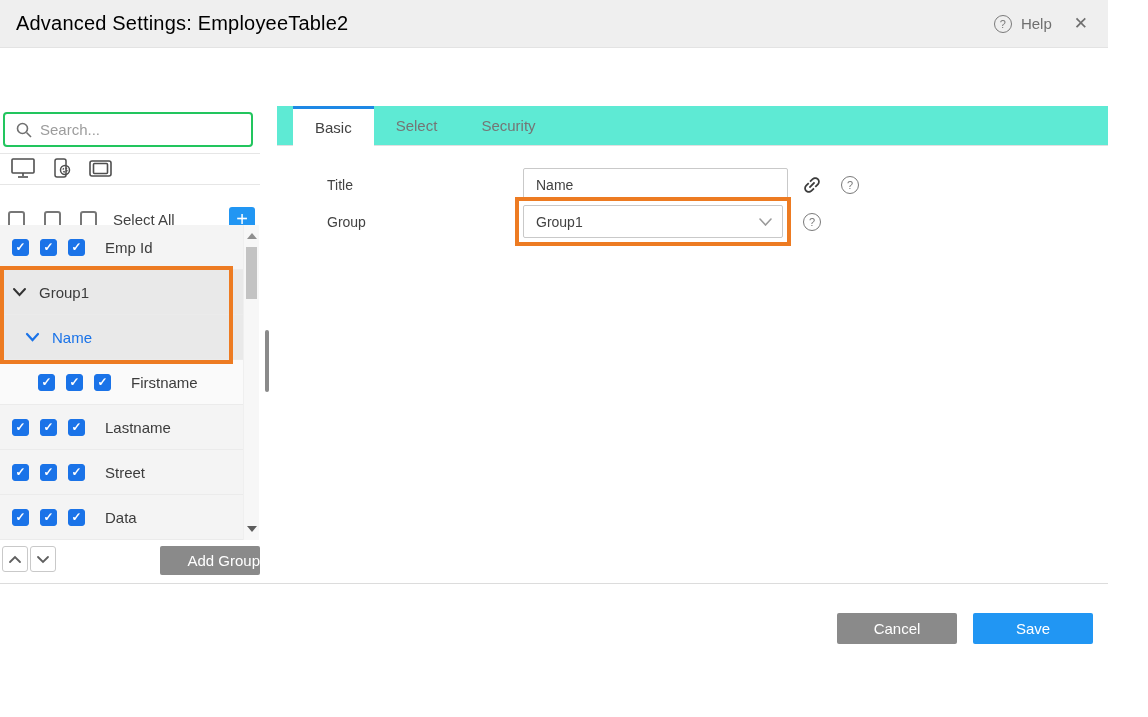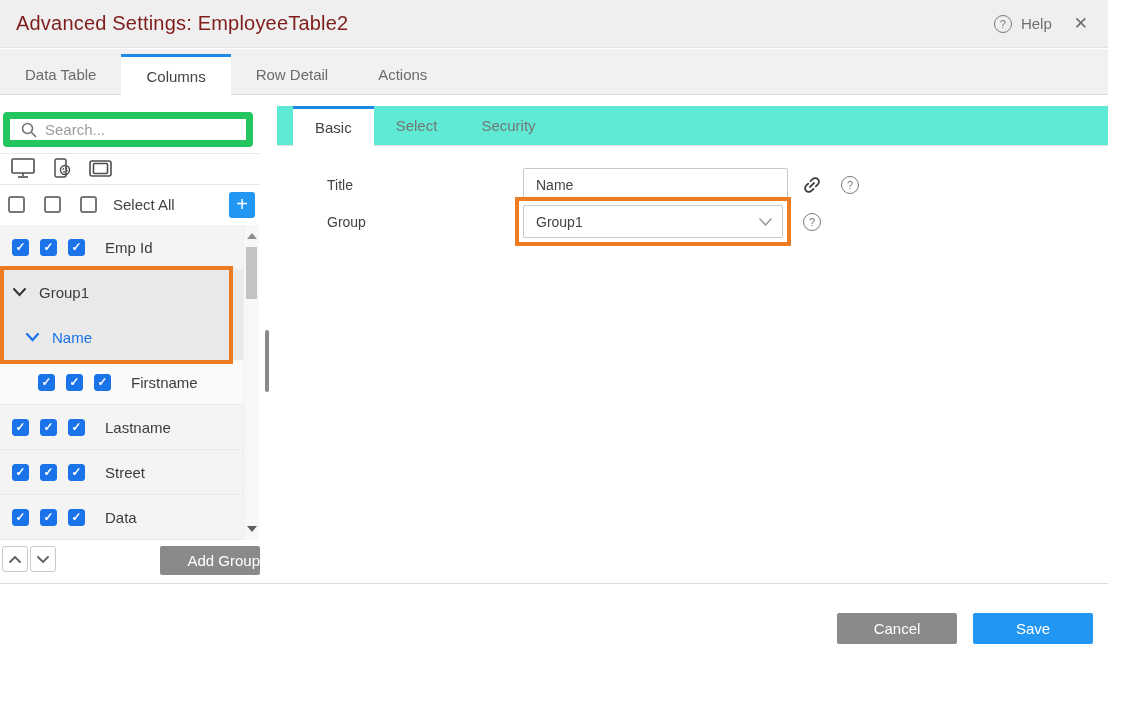--- a/index.html
+++ b/index.html
@@ -3,46 +3,46 @@
 <meta charset="utf-8">
 <style>
   * { box-sizing: border-box; margin: 0; padding: 0; }
   html,body { width:1148px; height:717px; background:#fff; overflow:hidden;
     font-family:"Liberation Sans", sans-serif; color:#3d3d3d; }
   .canvas { position:relative; width:1148px; height:717px; background:#fff; }
 
   
   .dlg-header { position:absolute; left:0; top:0; width:1108px; height:48px;
     background:#efefef; border-bottom:1px solid #e3e3e3; display:flex; align-items:center; }
-  .dlg-title { font-size:20px; color:#7f1d1d; margin-left:16px; letter-spacing:.2px; }
+  .dlg-title { font-size:20px; color:#000000; margin-left:16px; letter-spacing:.2px; }
   .hdr-actions { margin-left:auto; display:flex; align-items:center; gap:22px; margin-right:20px; }
   .help-wrap { display:flex; align-items:center; gap:9px; color:#6f6f6f; font-size:15px; cursor:pointer; }
   .q-circle { width:18px; height:18px; border:1.5px solid #7a7a7a; border-radius:50%;
     display:flex; align-items:center; justify-content:center; font-size:11px; color:#7a7a7a; }
   .close-x { font-size:17px; color:#6f6f6f; cursor:pointer; line-height:1; }
 
   
   .main-tabbar { position:absolute; left:0; top:49px; width:1108px; height:46px;
     background:#f1f1f1; border-bottom:1px solid #dcdcdc; display:flex; align-items:flex-end; }
   .main-tab { height:39px; padding:0 25px; display:flex; align-items:center;
     font-size:15px; color:#6b6b6b; cursor:pointer; }
   .main-tab.active { background:#fff; border-top:3px solid #1e88e5; color:#424242;
     margin-bottom:-1px; height:41px; }
 
   
   .sidebar { position:absolute; left:0; top:95px; width:277px; height:489px; background:#fff; }
   .search-box { position:absolute; left:3px; top:17px; width:250px; height:35px;
-    border:7px solid #22c55e; border-radius:4px; background:#fff; display:flex; align-items:center; }
+    border:2px solid #22c55e; border-radius:4px; background:#fff; display:flex; align-items:center; }
   .search-box svg { margin:0 8px 0 11px; flex:0 0 auto; }
   .search-input { border:none; outline:none; flex:1; font-size:15px; color:#424242;
     font-family:"Liberation Sans", sans-serif; background:transparent; min-width:0; }
   .search-input::placeholder { color:#9c9c9c; }
   .sec-line { position:absolute; left:0; width:260px; border-bottom:1px solid #e6e6e6; }
   .device-row { position:absolute; left:10px; top:62px; display:flex; gap:15px; align-items:center; color:#4f4f4f; }
-  .selectall-row { position:absolute; left:0; top:91px; width:260px; height:37px;
+  .selectall-row { position:absolute; left:0; top:106px; width:260px; height:37px;
     display:flex; align-items:center; }
   .cb { width:17px; height:17px; border-radius:3px; flex:0 0 auto; }
   .cb.unchecked { background:#fff; border:2px solid #777; }
   .cb.checked { background:#1a73e8; border:1px solid #1a73e8; color:#fff; font-size:12px;
     font-weight:bold; display:flex; align-items:center; justify-content:center; line-height:1; }
   .selectall-row .cb { margin-left:8px; margin-right:11px; }
   .selectall-label { font-size:15px; color:#424242; margin-left:5px; }
   .plus-btn { position:absolute; right:5px; width:26px; height:26px; background:#2196f3;
     border-radius:3px; color:#fff; font-size:20px; display:flex; align-items:center;
     justify-content:center; cursor:pointer; line-height:1; padding-bottom:2px; }
@@ -125,26 +125,20 @@
     <div class="dlg-title">Advanced Settings: EmployeeTable2</div>
     <div class="hdr-actions">
       <div class="help-wrap">
         <span class="q-circle">?</span>
         <span>Help</span>
       </div>
       <span class="close-x">✕</span>
     </div>
   </div>
 
-  <div class="main-tabbar">
-    <div class="main-tab">Data Table</div>
-    <div class="main-tab active">Columns</div>
-    <div class="main-tab">Row Detail</div>
-    <div class="main-tab">Actions</div>
-  </div>
 
   <div class="sidebar">
     <div class="search-box">
       <svg width="16" height="16" viewBox="0 0 16 16" fill="none" stroke="#6f6f6f" stroke-width="1.6">
         <circle cx="6.5" cy="6.5" r="5"></circle>
           <line x1="10.5" y1="10.5" x2="15" y2="15"></line>
       </svg>
       <input class="search-input" type="text" placeholder="Search..." style="">
     </div>
 

